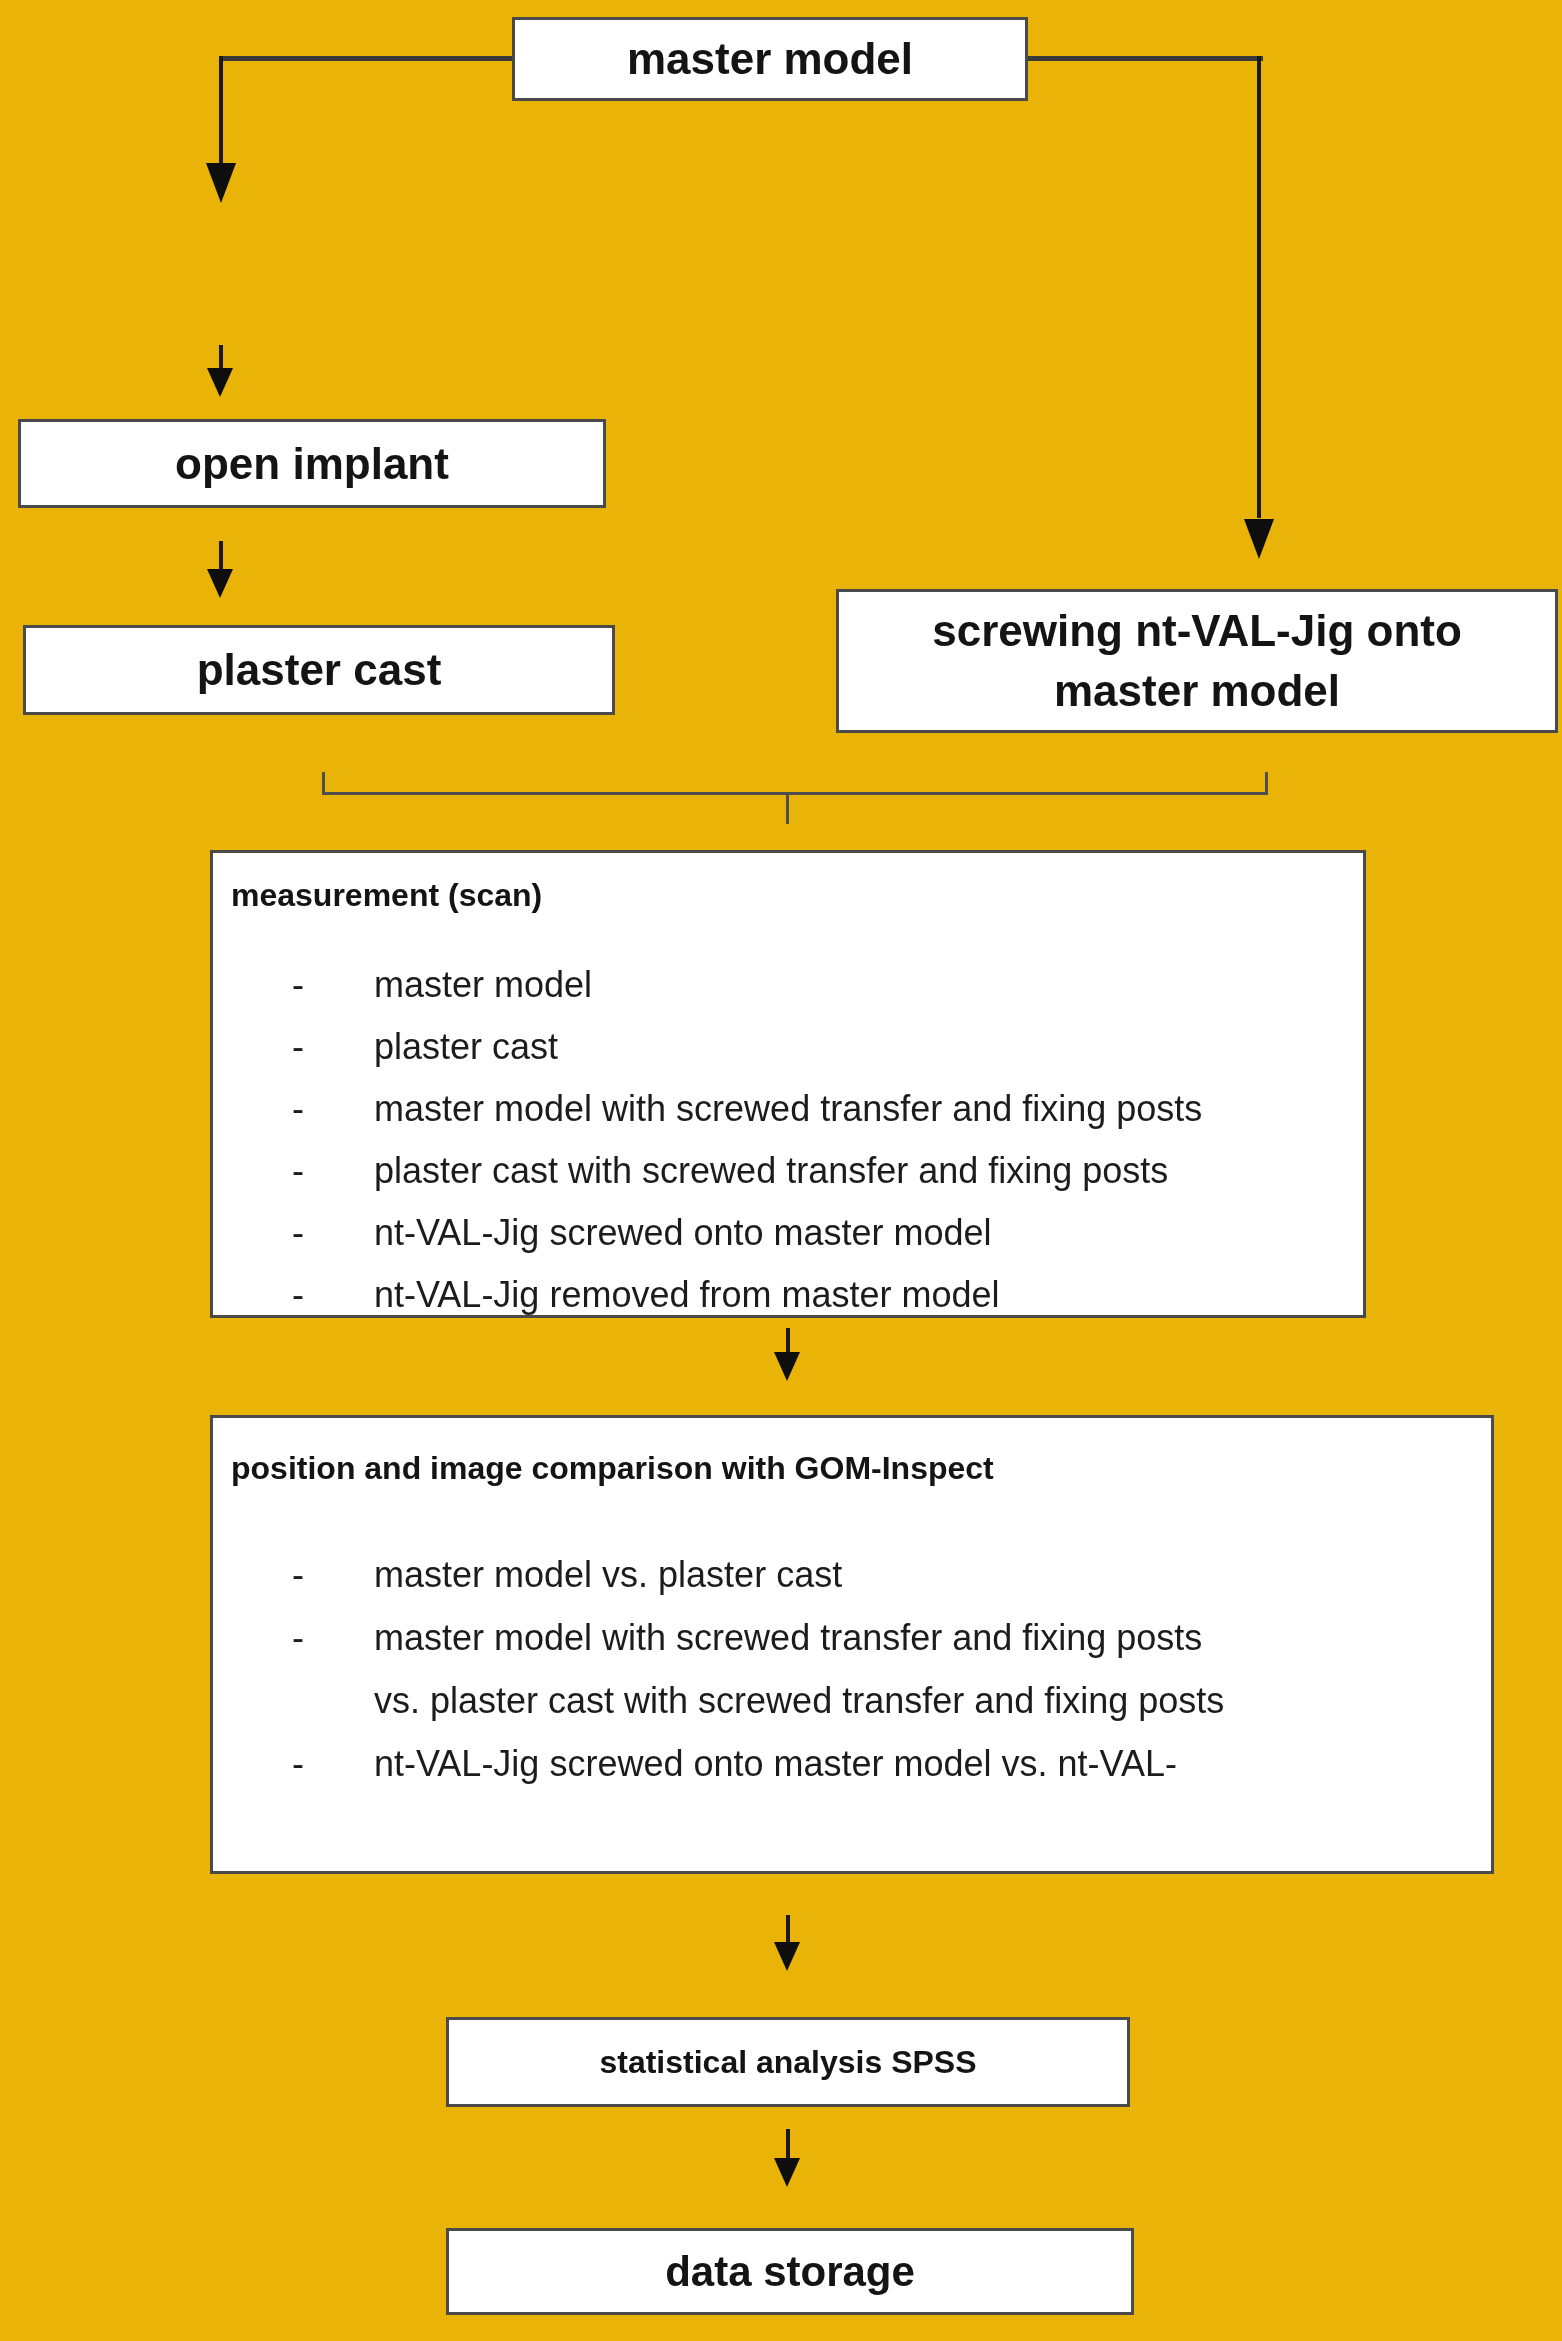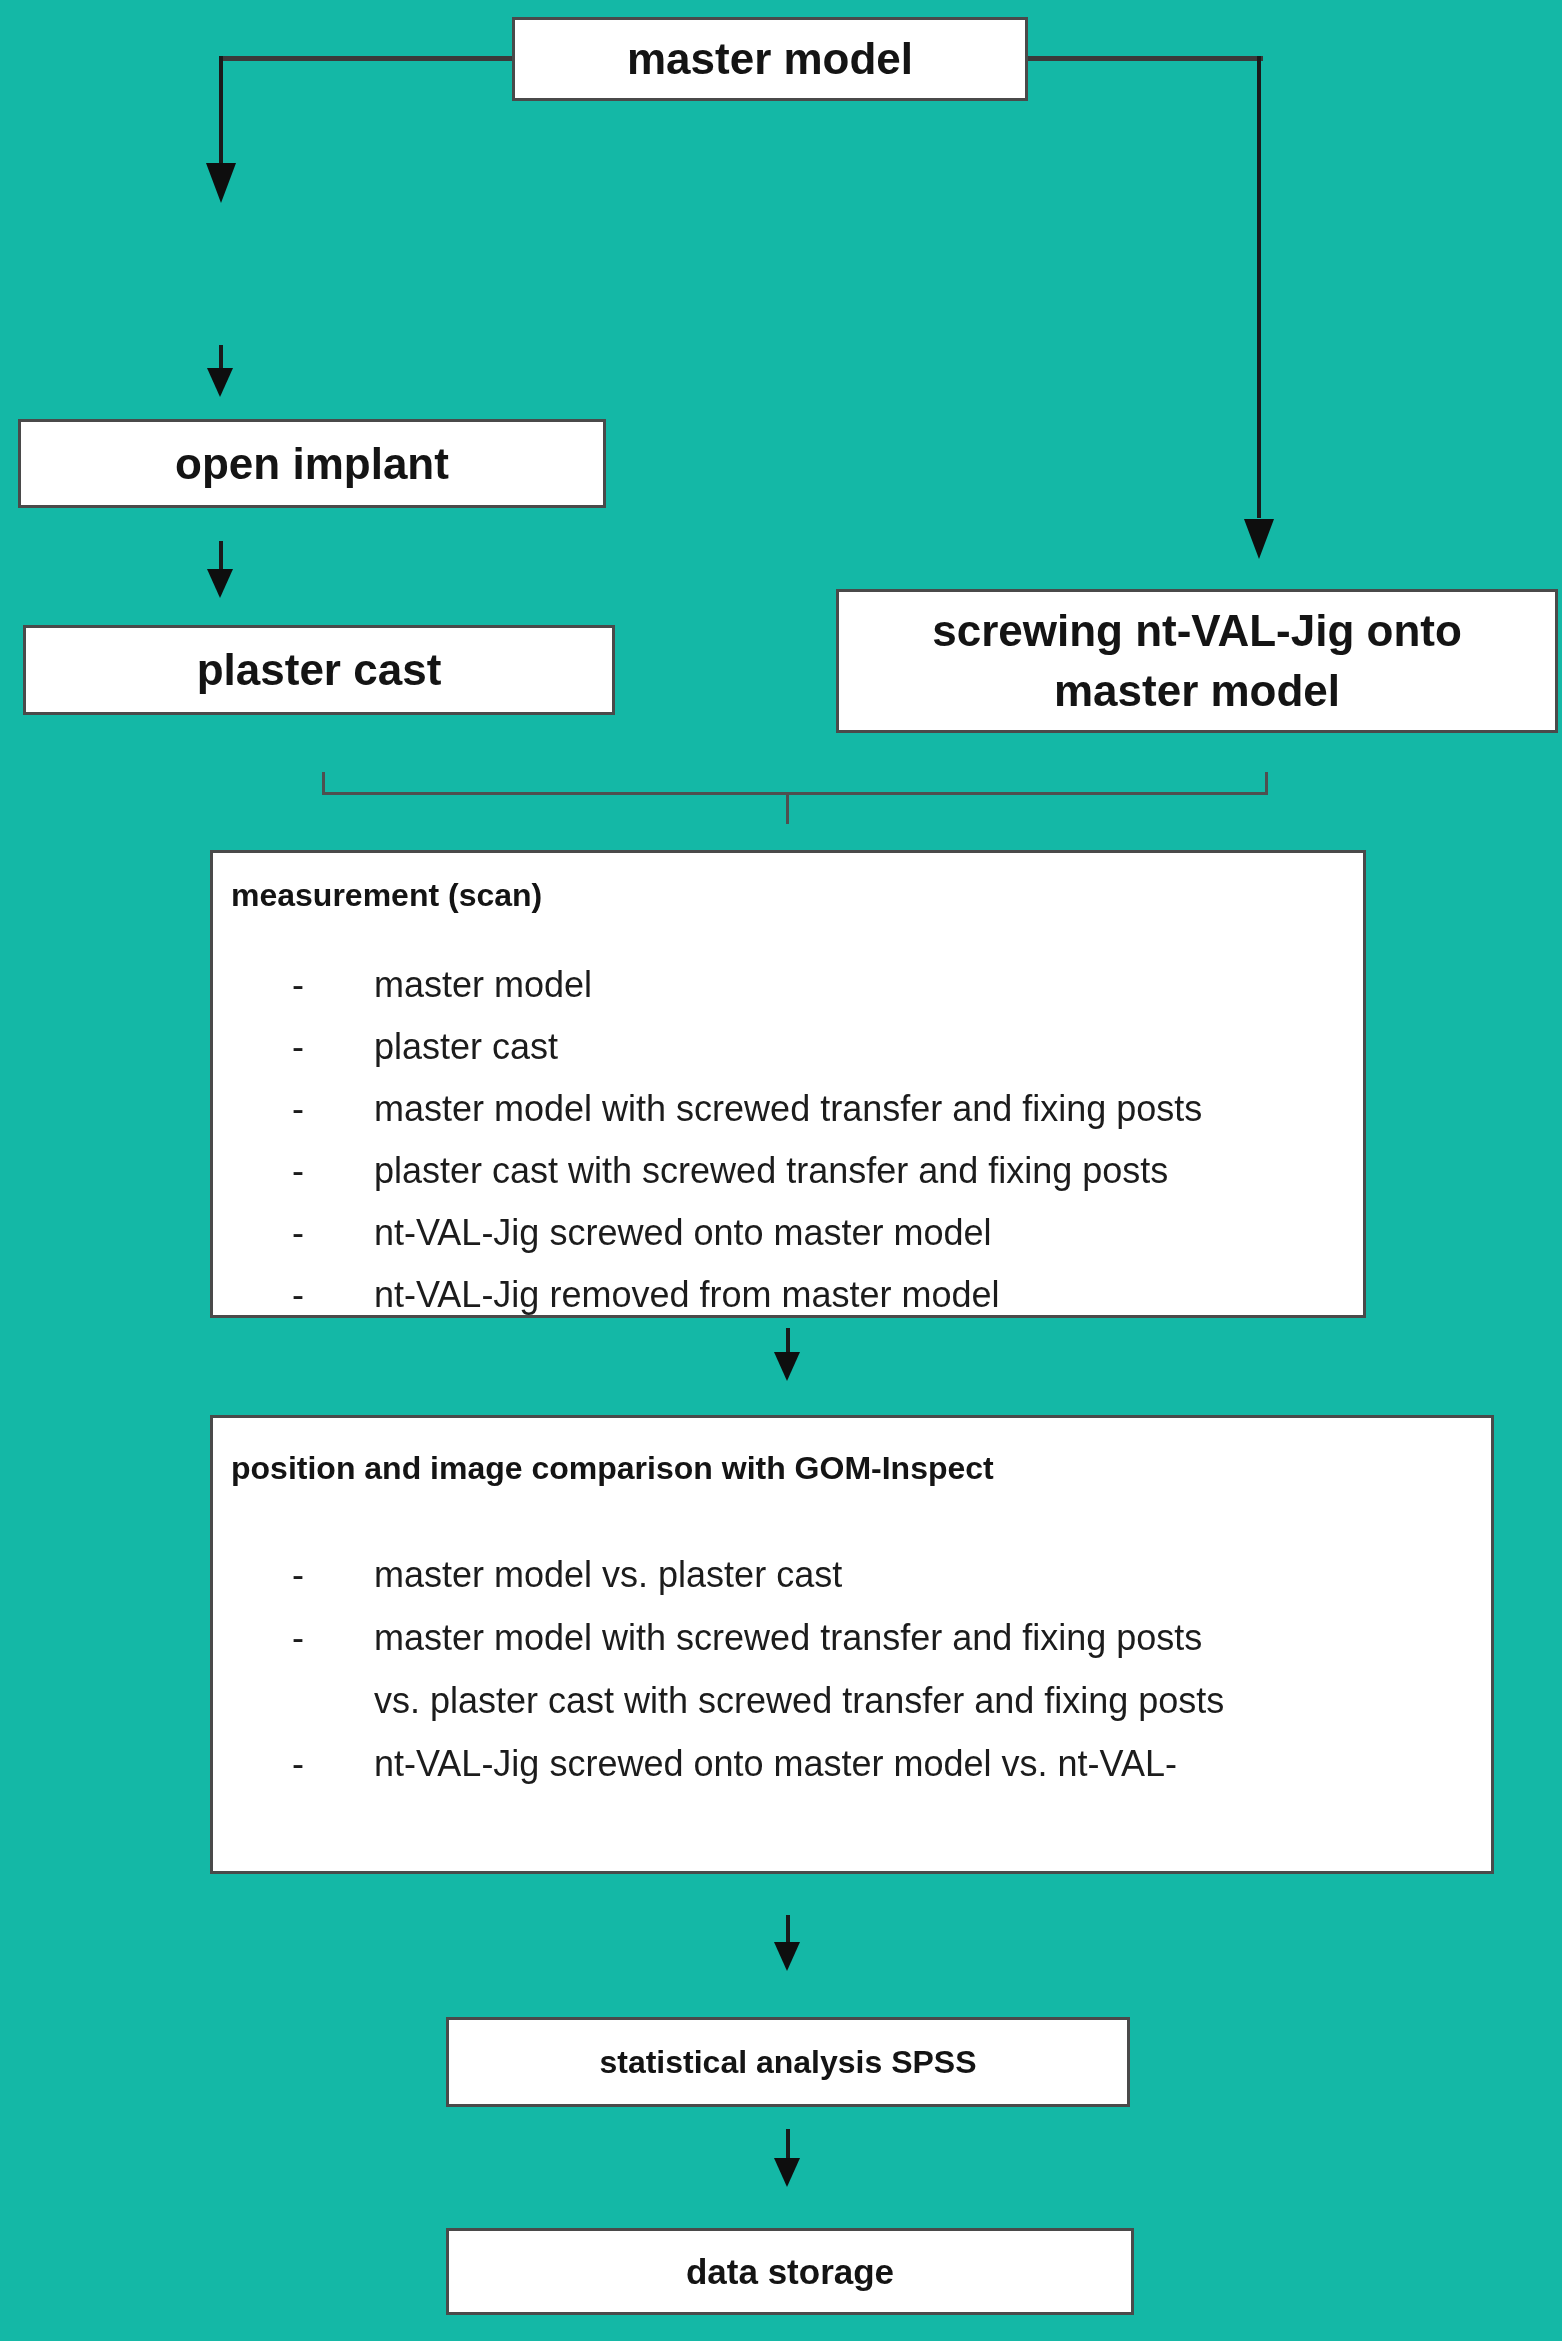--- a/index.html
+++ b/index.html
@@ -4,21 +4,21 @@
 <style>
   html, body {
     margin: 0;
     padding: 0;
     background: #ffffff;
   }
   #canvas {
     position: relative;
     width: 1563px;
     height: 2342px;
-    background: #14b8a6;
+    background: #eab308;
     font-family: "Liberation Sans", "DejaVu Sans", sans-serif;
     color: #161616;
     overflow: hidden;
   }
   .box {
     position: absolute;
     box-sizing: border-box;
     background: #ffffff;
     border: 3.2px solid #4a4a4a;
   }
@@ -190,18 +190,18 @@
         <span class="dash">-</span>
         <span>nt-VAL-Jig screwed onto master model vs. nt-VAL-</span>
       </div>
     </div>
   </div>
 
   <div id="node-statistical" class="box center-label" style="font-size:32px;">
     <span>statistical analysis SPSS</span>
   </div>
 
-  <div id="node-storage" class="box center-label" style="font-size:35px;">
+  <div id="node-storage" class="box center-label" style="font-size:42px;">
     <span>data storage</span>
   </div>
 
 </div>
 
 
 </body></html>

